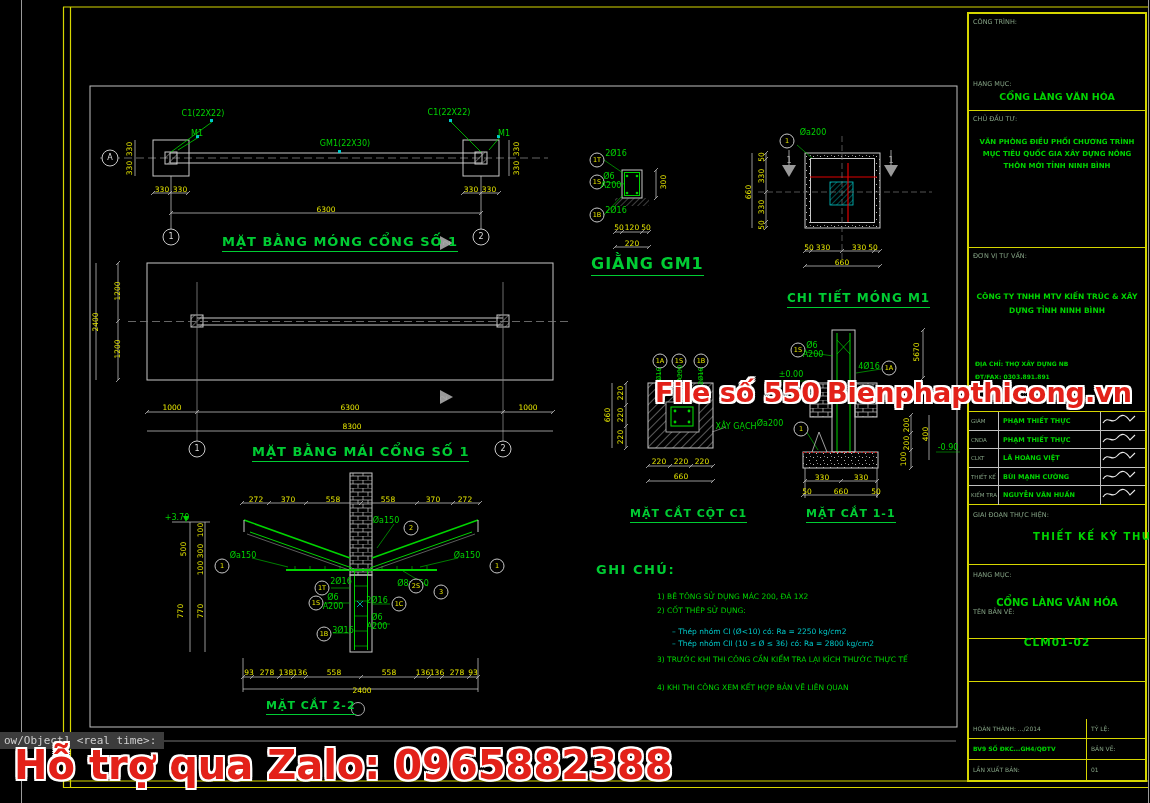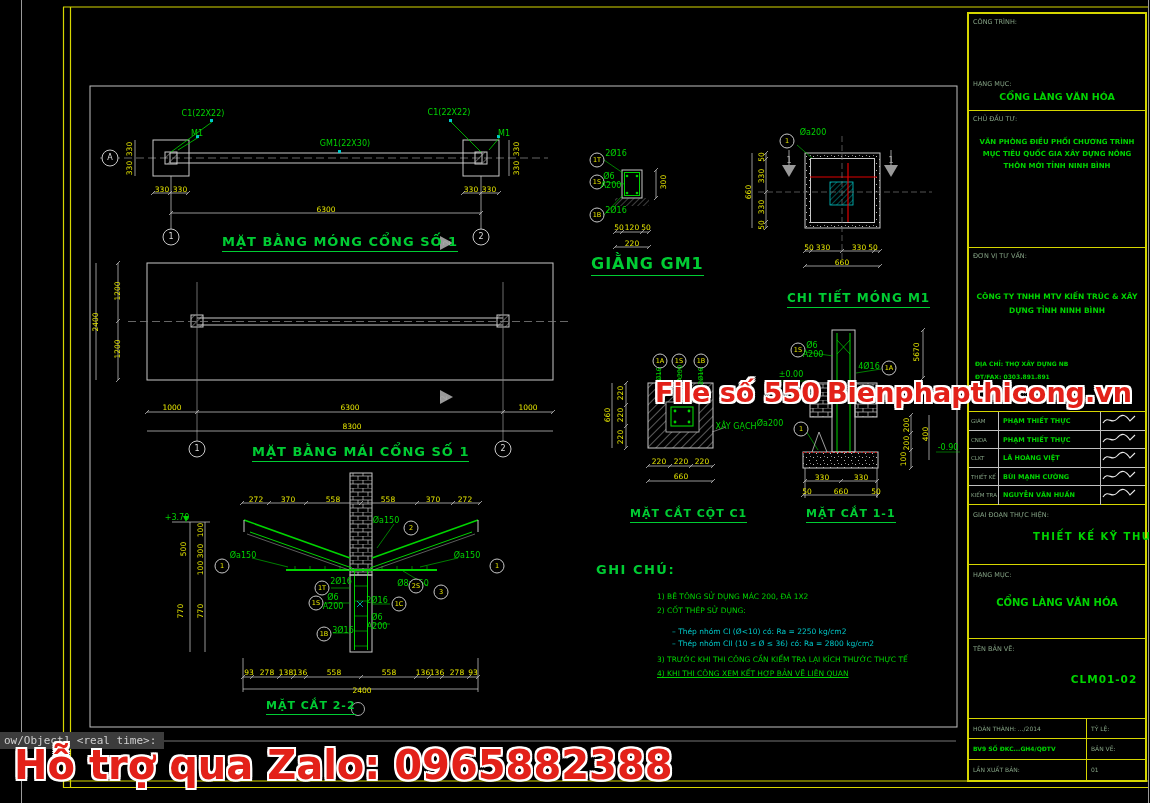--- a/index.html
+++ b/index.html
@@ -442,21 +442,21 @@
   <div class="dwg-title" id="t-m1">CHI TIẾT MÓNG M1</div>
   <div class="dwg-title" id="t-c1">MẶT CẮT CỘT C1</div>
   <div class="dwg-title" id="t-s11">MẶT CẮT 1-1</div>
   <div class="dwg-title" id="t-notes">GHI CHÚ:</div>
   <div id="notes-layer">
       <div class="note" style="left: 657px; top: 592px; color: rgb(0, 212, 0);">1) BÊ TÔNG SỬ DỤNG MÁC 200, ĐÁ 1X2</div>
       <div class="note" style="left: 657px; top: 606px; color: rgb(0, 212, 0);">2) CỐT THÉP SỬ DỤNG:</div>
       <div class="note" style="left: 672px; top: 627px; color: rgb(0, 200, 200);">–  Thép nhóm CI (Ø&lt;10) có:  Ra = 2250 kg/cm2</div>
       <div class="note" style="left: 672px; top: 639px; color: rgb(0, 200, 200);">–  Thép nhóm CII (10 ≤ Ø ≤ 36) có:  Ra = 2800 kg/cm2</div>
       <div class="note" style="left: 657px; top: 655px; color: rgb(0, 212, 0);">3) TRƯỚC KHI THI CÔNG CẦN KIỂM TRA LẠI KÍCH THƯỚC THỰC TẾ</div>
-      <div class="note" style="left: 657px; top: 669px; color: rgb(0, 212, 0); text-decoration: underline;">4) KHI THI CÔNG XEM KẾT HỢP BẢN VẼ LIÊN QUAN</div>
+      <div class="note" style="left: 657px; top: 683px; color: rgb(0, 212, 0);">4) KHI THI CÔNG XEM KẾT HỢP BẢN VẼ LIÊN QUAN</div>
     </div>
 
   <div id="tb">
     <div class="sec" style="top:0;height:97px;">
       <div class="lab" style="top:4px;">CÔNG TRÌNH:</div>
       <div class="lab" style="top:66px;">HẠNG MỤC:</div>
       <div class="val" style="top:77px;font-size:9.5px;">CỔNG LÀNG VĂN HÓA</div>
     </div>
     <div class="sec" style="top:97px;height:137px;">
       <div class="lab" style="top:4px;">CHỦ ĐẦU TƯ:</div>
@@ -514,21 +514,21 @@
         </div>
     </div>
     <div class="sec" style="top:491px;height:60px;padding-left:44px;">
       <div class="lab" style="top:6px;">GIAI ĐOẠN THỰC HIỆN:</div>
       <div class="val" style="top:26px;font-size:10px;letter-spacing:1.5px;">THIẾT KẾ KỸ THUẬT</div>
     </div>
     <div class="sec" style="top:551px;height:74px;">
       <div class="lab" style="top:6px;">HẠNG MỤC:</div>
       <div class="val" style="top:32px;font-size:10px;">CỔNG LÀNG VĂN HÓA</div>
     </div>
-    <div class="sec" style="top:625px;height:80px;padding-left:47px;">
+    <div class="sec" style="top:588px;height:80px;">
       <div class="lab" style="top:6px;">TÊN BẢN VẼ:</div>
       <div class="val" style="top:34px;font-size:10.5px;letter-spacing:1px;">CLM01-02</div>
     </div>
     <div class="sec" style="top:705px;height:61px;border-bottom:none;">
       <div id="botrows">
           <div class="brow">
             <div class="bl">HOÀN THÀNH: .../2014</div>
             <div class="br">TỶ LỆ:</div>
           </div>
           <div class="brow">

